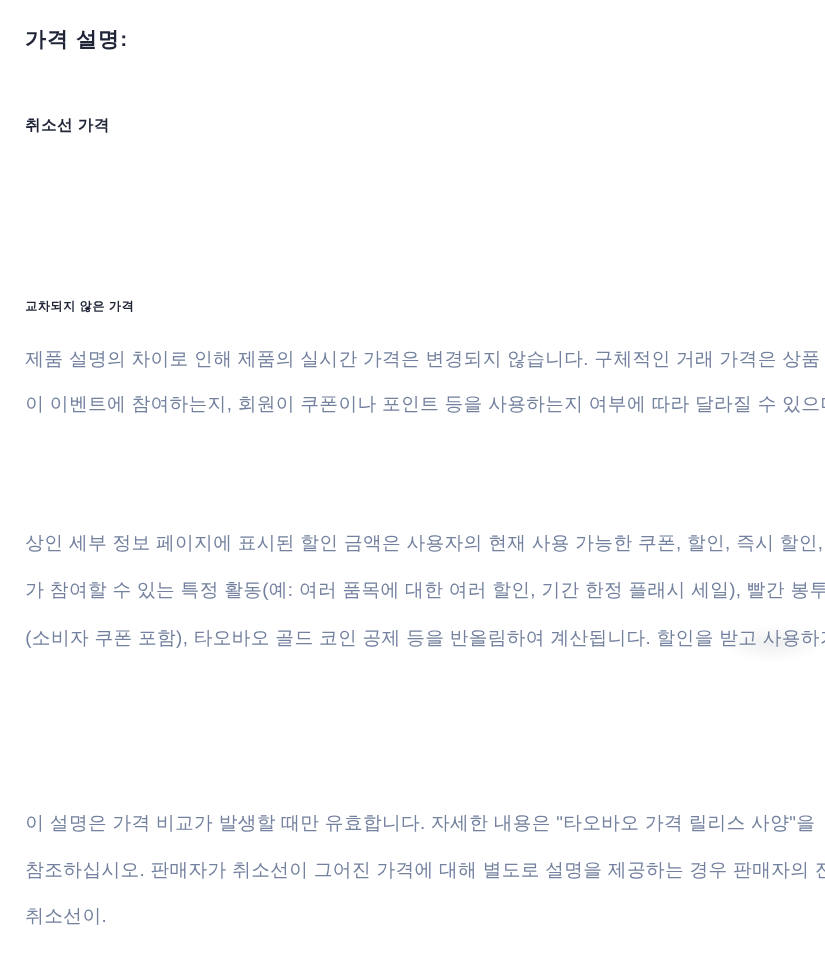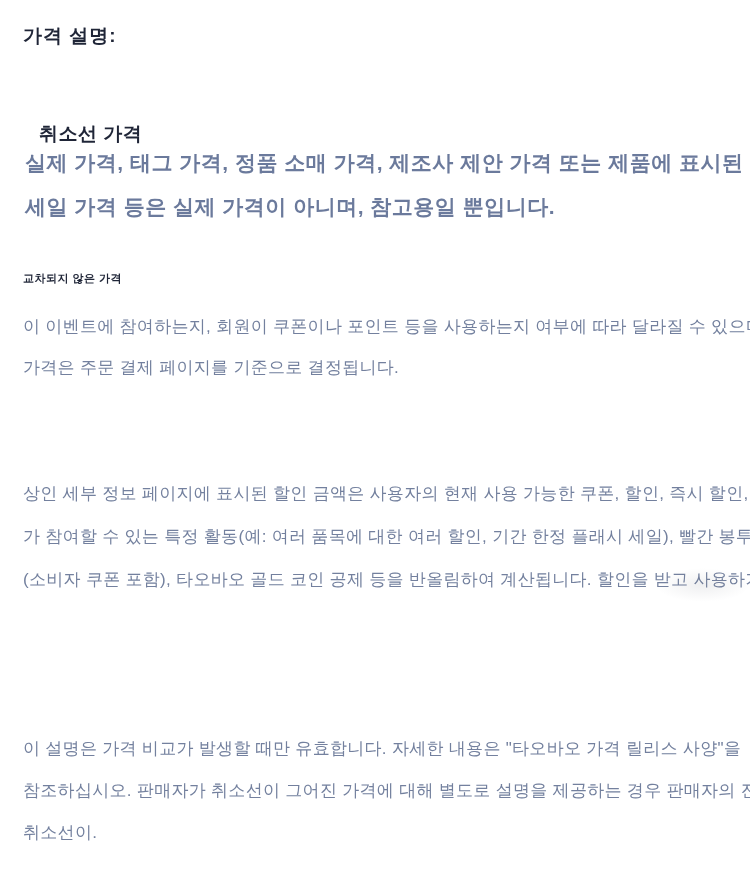--- a/index.html
+++ b/index.html
@@ -14,22 +14,22 @@
     background: var(--background, #ffffff);
     overflow: hidden;
   }
   .h-main {
     position: absolute; left: 23px; top: 23px; margin: 0;
     font-size: 19px; font-weight: 700; letter-spacing: 1px;
     color: var(--heading-text, #1f2537);
     white-space: pre;
   }
   .h-sub {
-    position: absolute; left: 23px; top: 105px; margin: 16px;
-    font-size: 19px; font-weight: 700; letter-spacing: 0.5px;
+    position: absolute; left: 23px; top: 105px; margin: 0;
+    font-size: 14px; font-weight: 700; letter-spacing: 0.5px;
     color: var(--heading-text, #1f2537);
     white-space: pre;
   }
   .accent-block {
     position: absolute; left: 25px; top: 141px; width: 710px;
     font-size: 21px; font-weight: 700; letter-spacing: 0.5px;
     line-height: 44px;
     color: var(--accent-text, #6b7a9c);
   }
   .h-small {
@@ -56,30 +56,26 @@
 </style>
 </head>
 <body>
 
 <div class="page">
 
   <h1 class="h-main">가격 설명:</h1>
 
   <h2 class="h-sub">취소선 가격</h2>
 
-  <div class="accent-block">
-      <div class="line">실제 가격, 태그 가격, 정품 소매 가격, 제조사 제안 가격 또는 제품에 표시된</div>
-      <div class="line">세일 가격 등은 실제 가격이 아니며, 참고용일 뿐입니다.</div>
-    </div>
 
   <h3 class="h-small">교차되지 않은 가격</h3>
 
   <div class="para para1">
+      <div class="line">제품 설명의 차이로 인해 제품의 실시간 가격은 변경되지 않습니다. 구체적인 거래 가격은 상품</div>
       <div class="line">이 이벤트에 참여하는지, 회원이 쿠폰이나 포인트 등을 사용하는지 여부에 따라 달라질 수 있으며, 최종</div>
-      <div class="line">가격은 주문 결제 페이지를 기준으로 결정됩니다.</div>
     </div>
 
   <div class="para para2">
       <div class="line">상인 세부 정보 페이지에 표시된 할인 금액은 사용자의 현재 사용 가능한 쿠폰, 할인, 즉시 할인, 사용자</div>
       <div class="line">가 참여할 수 있는 특정 활동(예: 여러 품목에 대한 여러 할인, 기간 한정 플래시 세일), 빨간 봉투</div>
       <div class="line">(소비자 쿠폰 포함), 타오바오 골드 코인 공제 등을 반올림하여 계산됩니다. 할인을 받고 사용하기</div>
     </div>
 
   <div class="para para3">
       <div class="line">이 설명은 가격 비교가 발생할 때만 유효합니다. 자세한 내용은 "타오바오 가격 릴리스 사양"을</div>

